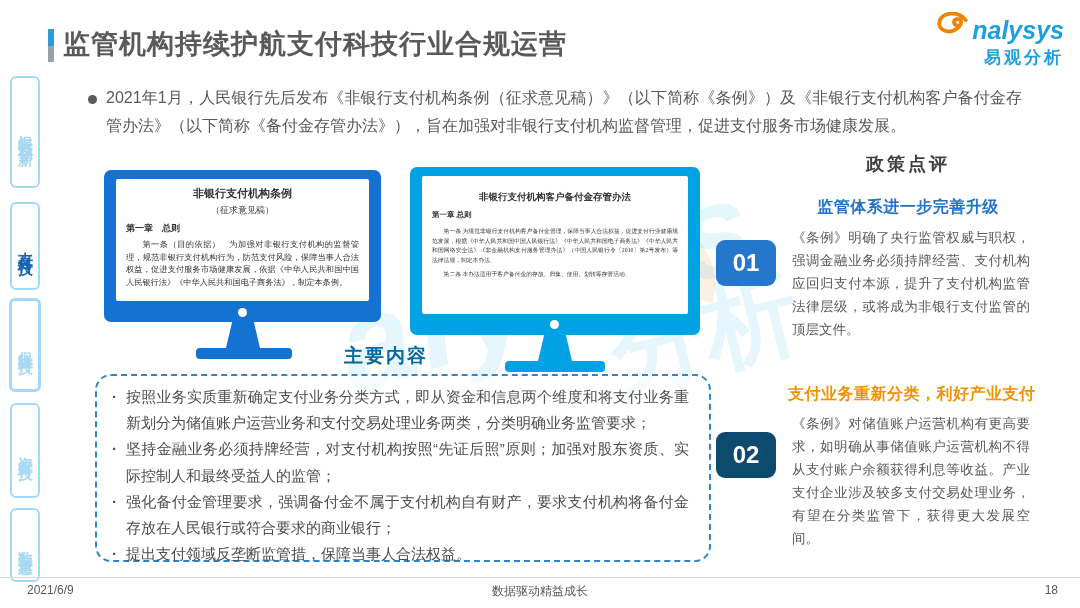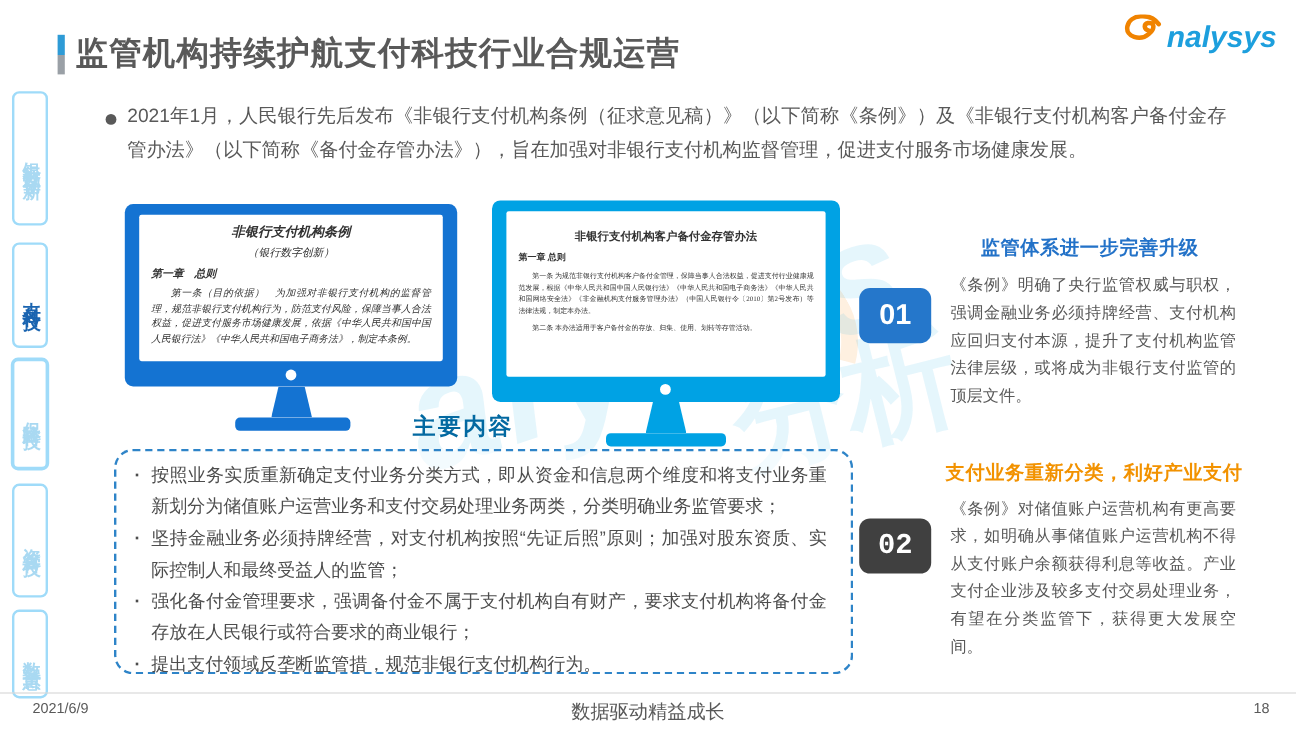--- a/index.html
+++ b/index.html
@@ -82,26 +82,26 @@
   .policy-header { position:absolute; left:793px; top:152px; width:230px; text-align:center; font-size:18px; font-weight:bold; color:#404040; letter-spacing:3px; }
   .sec-title { position:absolute; width:240px; text-align:center; font-size:16px; font-weight:bold; letter-spacing:0.5px; white-space:nowrap; }
   .sec1-title { left:788px; top:197px; color:#2372c8; }
   .sec2-title { left:788px; top:384px; color:#f29200; }
   .sec-body { position:absolute; left:792px; width:238px; font-size:13.5px; line-height:23px; color:#595959; text-align:justify; }
   .sec1-body { top:226px; }
   .sec2-body { top:412px; }
   .badge { position:absolute; left:716px; width:60px; height:46px; border-radius:9px; color:#fff; font-size:24px; font-weight:bold;
     display:flex; align-items:center; justify-content:center; z-index:3; }
   .badge1 { top:240px; background:#2577cb; }
-  .badge2 { top:432px; background:#404040;font-family:Liberation Mono, monospace; }
+  .badge2 { top:432px; background:#0c4a6e; }
 
   
   .footer-line { position:absolute; left:0; right:0; top:577px; border-top:1px solid #d9d9d9; }
   .footer-date { position:absolute; left:27px; top:583px; font-size:12px; color:#595959; }
-  .footer-slogan { position:absolute; left:0; right:0; top:583px; text-align:center; font-size:16px; color:#595959; }
+  .footer-slogan { position:absolute; left:0; right:0; top:583px; text-align:center; font-size:12px; color:#595959; }
   .footer-page { position:absolute; right:22px; top:583px; font-size:12px; color:#595959; }
 </style>
 </head>
 <body>
 
 <div class="stage">
 
   <div class="wm wm-swirl"></div>
   <div class="wm wm-latin">alysys</div>
   <div class="wm wm-cn">分析</div>
@@ -111,36 +111,37 @@
 
   <div class="logo">
     <div class="logo-row">
       <span style="margin-right:1px;">
         <svg width="36" height="27" viewBox="0 0 40 30">
           <path d="M34 9 C 26 -2, 7 0, 5 11 C 3 21, 17 25, 25 18 C 31 13, 30 7, 24 8 C 20 9, 20 14, 25 15" stroke="#f08300" stroke-width="4.2" fill="none" stroke-linecap="round"></path>
         </svg>
       </span>
       <span class="logo-word">nalysys</span>
     </div>
+    <div class="logo-cn">易观分析</div>
   </div>
 
   <div class="side-tab tab1">银行数字创新</div>
   <div class="side-tab tab2 active">支付科技</div>
   <div class="side-tab tab3 thick">保险科技</div>
   <div class="side-tab tab4">资管科技</div>
   <div class="side-tab tab5">数字普惠</div>
 
   <span class="intro-dot"></span>
   <p class="intro-text">2021年1月，人民银行先后发布《非银行支付机构条例（征求意见稿）》（以下简称《条例》）及《非银行支付机构客户备付金存管办法》（以下简称《备付金存管办法》），旨在加强对非银行支付机构监督管理，促进支付服务市场健康发展。</p>
 
-  <div class="monitor mon1" style="left:104px; top:170px; width:277px; height:190px;font-style:italic;">
+  <div class="monitor mon1" style="left:104px; top:170px; width:277px; height:190px;">
     <div class="m-frame"></div>
     <div class="m-screen doc">
       <div class="doc-title">非银行支付机构条例</div>
-      <div class="doc-sub">（银行数字创新）</div>
+      <div class="doc-sub">（征求意见稿）</div>
       <div class="doc-chap">第一章　总则</div>
       <div class="doc-body">第一条（目的依据）　为加强对非银行支付机构的监督管理，规范非银行支付机构行为，防范支付风险，保障当事人合法权益，促进支付服务市场健康发展，依据《中华人民共和国中国人民银行法》《中华人民共和国电子商务法》，制定本条例。</div>
     </div>
     <div class="m-dot"></div>
     <div class="m-neck"></div>
     <div class="m-base"></div>
   </div>
 
   <div class="monitor mon2" style="left:410px; top:167px; width:290px; height:206px;">
     <div class="m-frame"></div>
@@ -154,24 +155,25 @@
     <div class="m-neck"></div>
     <div class="m-base"></div>
   </div>
 
   <div class="main-label">主要内容</div>
   <div class="dashed-box">
     <ul>
       <li>按照业务实质重新确定支付业务分类方式，即从资金和信息两个维度和将支付业务重新划分为储值账户运营业务和支付交易处理业务两类，分类明确业务监管要求；</li>
       <li>坚持金融业务必须持牌经营，对支付机构按照“先证后照”原则；加强对股东资质、实际控制人和最终受益人的监管；</li>
       <li>强化备付金管理要求，强调备付金不属于支付机构自有财产，要求支付机构将备付金存放在人民银行或符合要求的商业银行；</li>
-      <li>提出支付领域反垄断监管措，规范非银行支付机构行为。</li>
+      <li>提出支付领域反垄断监管措，保障当事人合法权益。</li>
     </ul>
   </div>
 
+  <div class="policy-header">政策点评</div>
 
   <div class="badge badge1">01</div>
   <div class="sec-title sec1-title">监管体系进一步完善升级</div>
   <div class="sec-body sec1-body">《条例》明确了央行监管权威与职权，强调金融业务必须持牌经营、支付机构应回归支付本源，提升了支付机构监管法律层级，或将成为非银行支付监管的顶层文件。</div>
 
   <div class="badge badge2">02</div>
   <div class="sec-title sec2-title">支付业务重新分类，利好产业支付</div>
   <div class="sec-body sec2-body">《条例》对储值账户运营机构有更高要求，如明确从事储值账户运营机构不得从支付账户余额获得利息等收益。产业支付企业涉及较多支付交易处理业务，有望在分类监管下，获得更大发展空间。</div>
 
   <div class="footer-line"></div>

